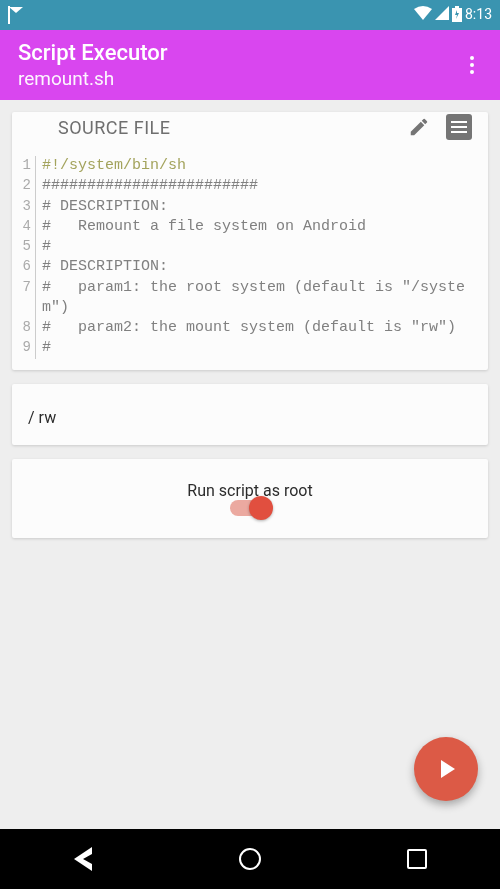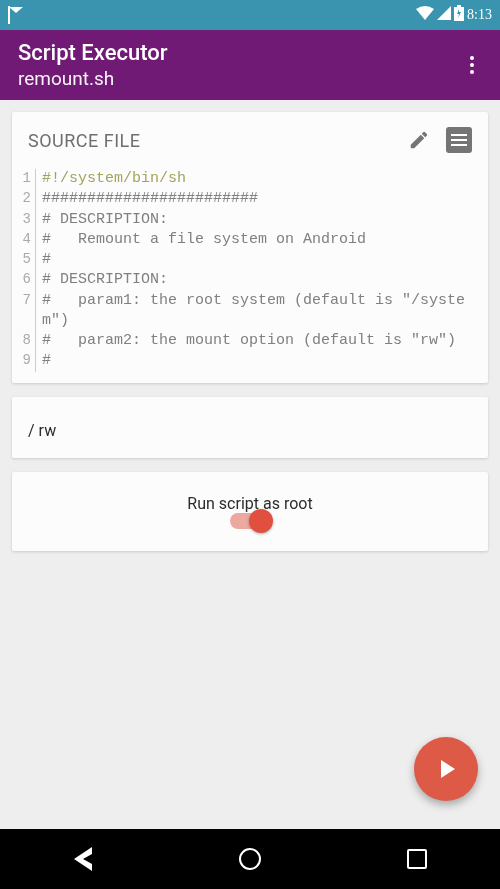--- a/index.html
+++ b/index.html
@@ -15,31 +15,31 @@
   height: 30px;
   background: #3a94b0;
   display: flex;
   align-items: center;
   justify-content: space-between;
   padding: 0 8px;
   color: #fff;
   font-size: 14px;
 }
 .status-left { display: flex; align-items: center; gap: 4px; }
-.status-right { display: flex; align-items: center; gap: 3px; font-family: Liberation Serif, serif; }
+.status-right { display: flex; gap: 3px; }
 .gmail-icon {
   width: 18px; height: 14px; border: 1.5px solid #fff; position: relative;
 }
 .gmail-icon::before {
   content: ''; position: absolute; top: 0; left: 0; right: 0;
   border-left: 7px solid transparent; border-right: 7px solid transparent;
   border-top: 6px solid #fff;
 }
 .app-bar {
-  background: #701a75;
+  background: #d946ef;
   height: 70px;
   padding: 12px 18px;
   display: flex;
   align-items: center;
   justify-content: space-between;
   color: #fff;
 }
 .app-bar-titles { display: flex; flex-direction: column; }
 .app-title { font-size: 22px; font-weight: 500; }
 .app-subtitle { font-size: 19px; opacity: 0.95; margin-top: 2px;}
@@ -47,21 +47,22 @@
 .more-icon span { width: 4px; height: 4px; background: #fff; border-radius: 50%; }
 .content { padding: 12px; }
 .card {
   background: #fcfcfc;
   border-radius: 2px;
   box-shadow: 0 1px 3px rgba(0,0,0,0.15);
   margin-bottom: 14px;
 }
 .card-header {
   display: flex; align-items: center; justify-content: space-between;
-  padding: 15px 16px 10px;
+  padding: 2px 16px 10px;
+  margin-left: 30px;
 }
 .card-title {
   font-size: 18px;
   color: #6f6f6f;
   letter-spacing: 0.5px;
   font-weight: 400;
 }
 .card-actions { display: flex; gap: 14px; align-items: center; }
 .icon-btn { width: 26px; height: 26px; display:flex; align-items:center; justify-content:center; cursor:pointer; color:#757575;}
 .list-icon-box { width:26px; height:26px; background:#757575; border-radius:3px; display:flex; flex-direction:column; justify-content:center; align-items:center; gap:3px; padding:5px 5px;}
@@ -193,21 +194,21 @@
         <div class="code-line">
           <div class="line-no">6</div>
           <div class="line-txt"># DESCRIPTION:</div>
         </div>
         <div class="code-line">
           <div class="line-no">7</div>
           <div class="line-txt">#   param1: the root system (default is "/system")</div>
         </div>
         <div class="code-line">
           <div class="line-no">8</div>
-          <div class="line-txt">#   param2: the mount option (default is "rw")</div>
+          <div class="line-txt">#   param2: the mount system (default is "rw")</div>
         </div>
         <div class="code-line">
           <div class="line-no">9</div>
           <div class="line-txt">#</div>
         </div>
       </div>
   </div>
 
   <div class="card">
     <div class="card-body">

